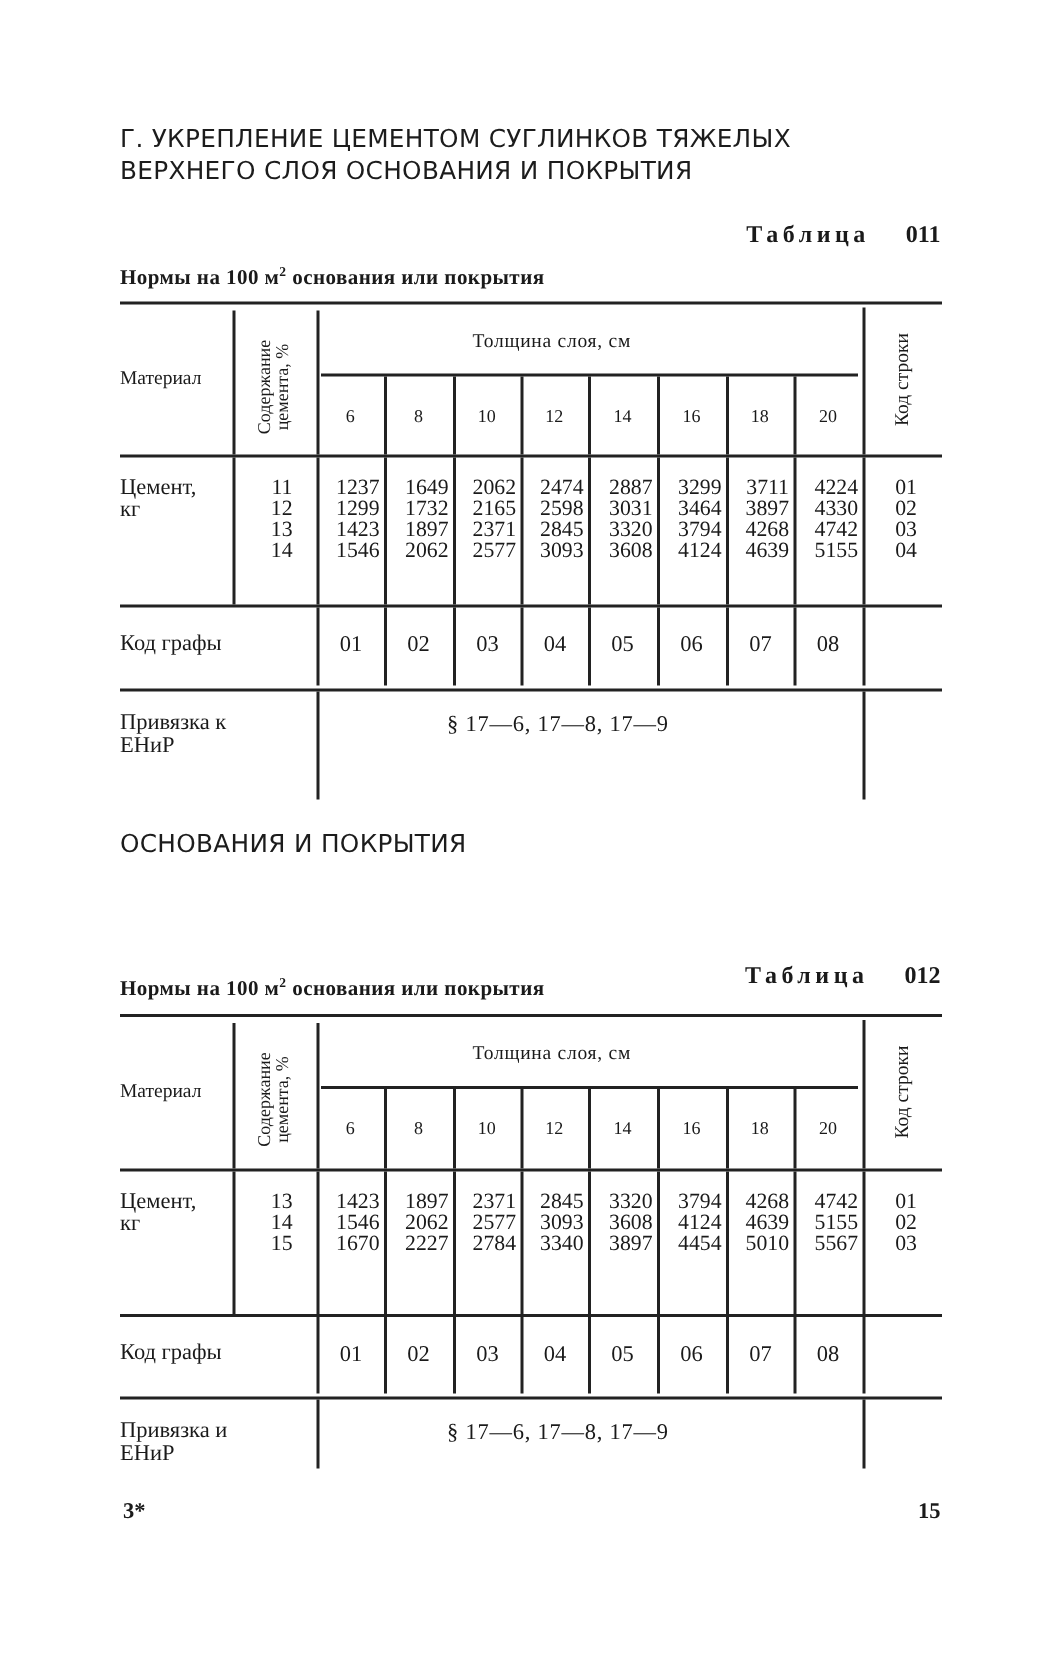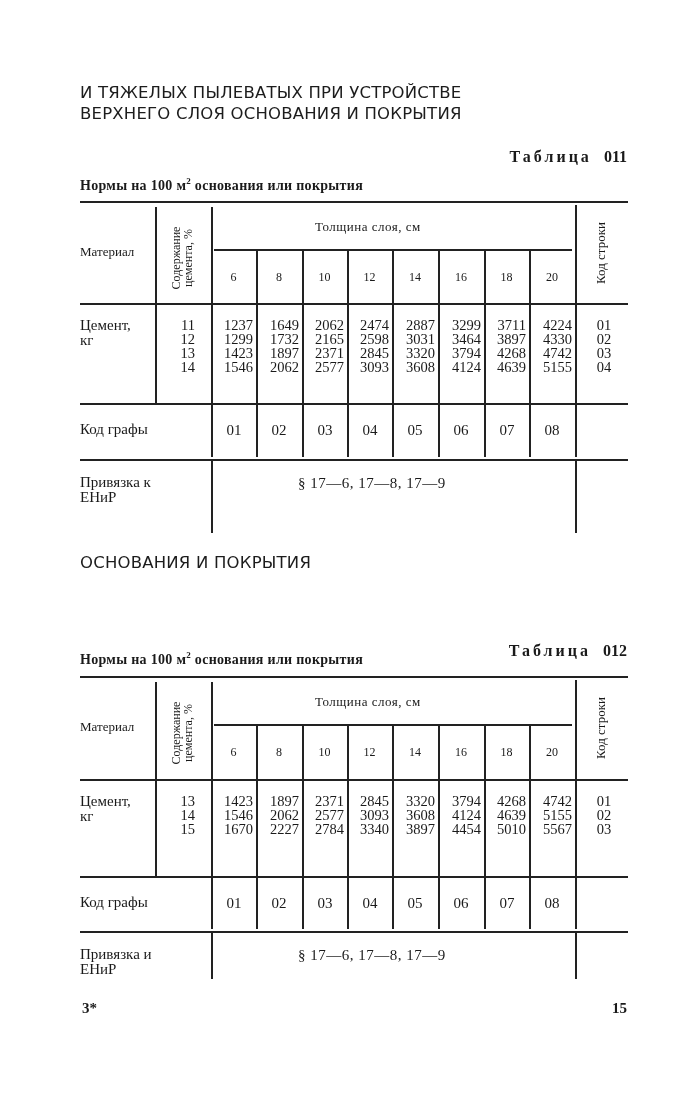--- a/index.html
+++ b/index.html
@@ -1,21 +1,21 @@
 <!DOCTYPE html>
 <html><head>
 <meta charset="utf-8">
 <style>
   html, body { margin:0; padding:0; background:#ffffff; }
   body { width:700px; height:1103px; position:relative; overflow:hidden; color:#1a1a1a;
          font-family:"Liberation Serif","DejaVu Serif",serif; }
   .heading { position:absolute; left:80px; font-family:"DejaVu Sans","Liberation Sans",sans-serif;
              font-size:16.5px; line-height:21px; letter-spacing:0.2px; color:#1c1c1c; }
   .tabno { position:absolute; right:73px; font-size:16px; letter-spacing:3px; font-weight:bold; }
-  .tabno .num { letter-spacing:0; margin-left:12px; }
+  .tabno .num { letter-spacing:0; margin-left:24px; }
   .norms { position:absolute; left:80px; font-size:14px; font-weight:bold; letter-spacing:0.3px; }
   .norms sup { font-size:9px; }
   .tbl { position:absolute; left:80px; width:548px; }
   .hr { position:absolute; left:0; width:548px; height:2px; background:#222; }
   .vr { position:absolute; width:1.5px; background:#222; }
   .t { position:absolute; white-space:nowrap; }
   .mat-h { font-size:13px; }
   .rot { position:absolute; transform:rotate(-90deg); transform-origin:center center; white-space:nowrap;
          font-size:12px; line-height:12px; text-align:center; }
   .thick-h { font-size:13px; letter-spacing:0.5px; }
@@ -25,21 +25,21 @@
   .code { font-size:15px; text-align:center; width:44px; }
   .label { font-size:15px; line-height:15px; }
   .ref { font-size:15px; letter-spacing:0.5px; }
   .footer { position:absolute; font-size:15px; font-weight:bold; }
 </style>
 </head>
 <body>
 
 <div id="page">
     <div class="heading" style="left: 80px; top: 82px;">
-      <div>И ТЯЖЕЛЫХ ПЫЛЕВАТЫХ ПРИ УСТРОЙСТВЕ</div>
+      <div>Г. УКРЕПЛЕНИЕ ЦЕМЕНТОМ СУГЛИНКОВ ТЯЖЕЛЫХ</div>
       <div>ВЕРХНЕГО СЛОЯ ОСНОВАНИЯ И ПОКРЫТИЯ</div>
     </div>
     <div class="tabno" style="top: 148px;"><span>Таблица</span><span class="num">011</span></div>
     <div class="norms" style="top: 176px;"><span>Нормы на 100 м</span><sup>2</sup><span> основания или покрытия</span></div>
     <div class="tbl" style="left: 80px; top: 201px; width: 548px; height: 336px;">
       <div class="hr" style="left: 0px; top: 0px; width: 548px; height: 2px;"></div>
       <div class="hr" style="left: 0px; top: 102px; width: 548px; height: 2px;"></div>
       <div class="hr" style="left: 0px; top: 202px; width: 548px; height: 2px;"></div>
       <div class="hr" style="left: 0px; top: 258px; width: 548px; height: 2px;"></div>
       <div class="hr" style="left: 134px; top: 48px; width: 358px; height: 1.5px;"></div>

